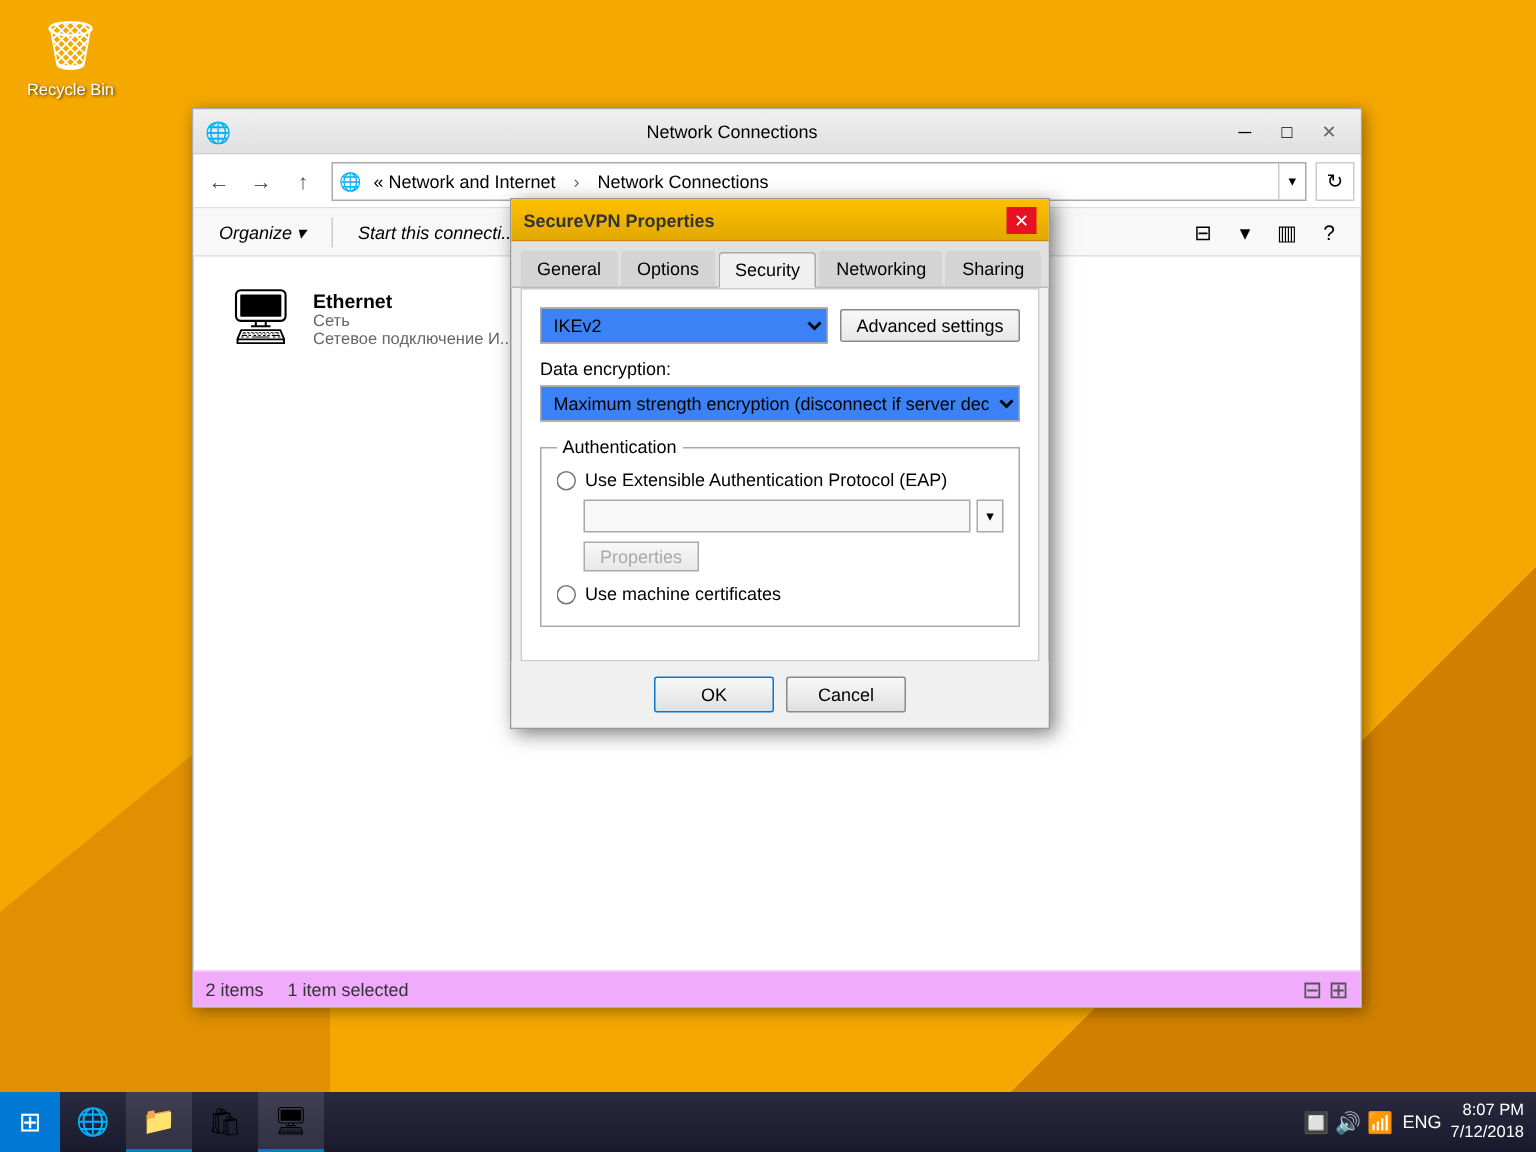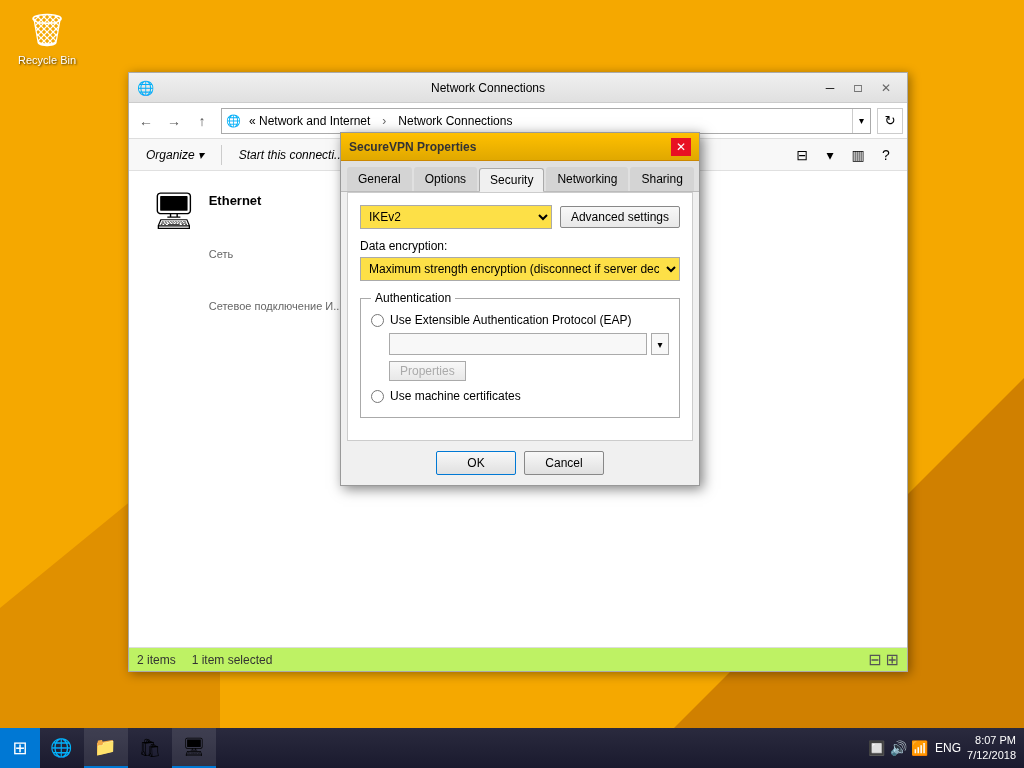--- a/index.html
+++ b/index.html
@@ -301,28 +301,28 @@
       display: flex;
       align-items: flex-start;
       gap: 12px;
       padding: 6px;
       border-radius: 2px;
     }
     .conn-icon {
       font-size: 36px;
       line-height: 1;
     }
-    .conn-details { display: flex; flex-direction: column; gap: 40px; }
+    .conn-details { display: flex; flex-direction: column; }
     .conn-name { font-weight: bold; font-size: 13px; }
     .conn-type { font-size: 11px; color: #666; }
     .conn-status { font-size: 11px; color: #666; }
 
     .explorer-statusbar {
       height: 24px;
-      background: #bef264;
+      background: #f0abfc;
       border-top: 1px solid #ddd;
       display: flex;
       align-items: center;
       padding: 0 8px;
       font-size: 12px;
       color: #333;
       gap: 16px;
     }
     .status-views {
       margin-left: auto;
@@ -416,21 +416,21 @@
       font-size: 12px;
       margin-bottom: 4px;
       display: block;
     }
     .form-select {
       width: 100%;
       height: 24px;
       border: 1px solid #aaa;
       font-size: 12px;
       padding: 2px 4px;
-      background: #fde047;
+      background: #3b82f6;
       cursor: pointer;
     }
     .form-row-inline {
       display: flex;
       align-items: center;
       justify-content: space-between;
       margin-bottom: 10px;
     }
     .adv-btn {
       padding: 3px 10px;

